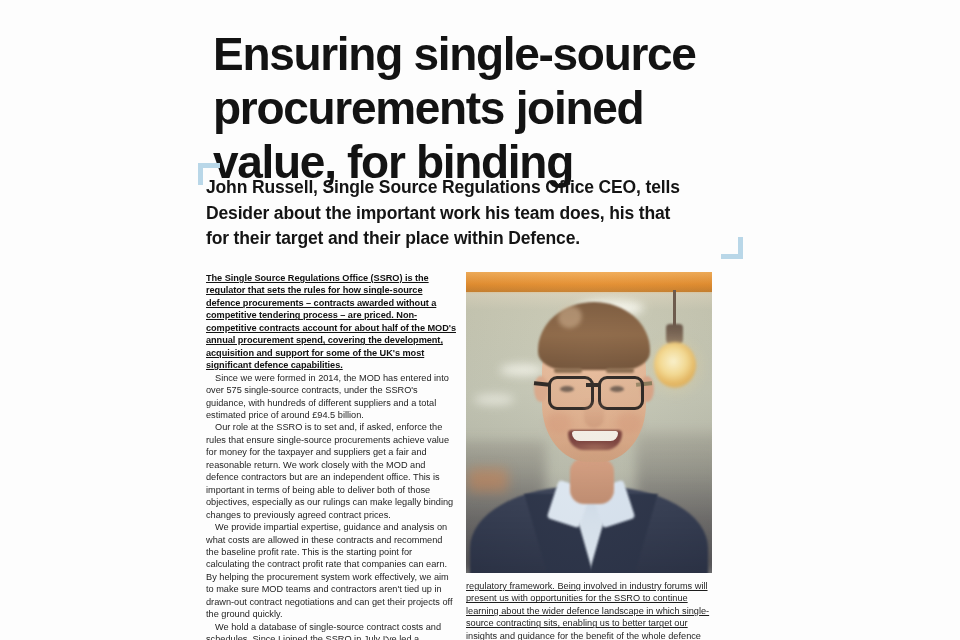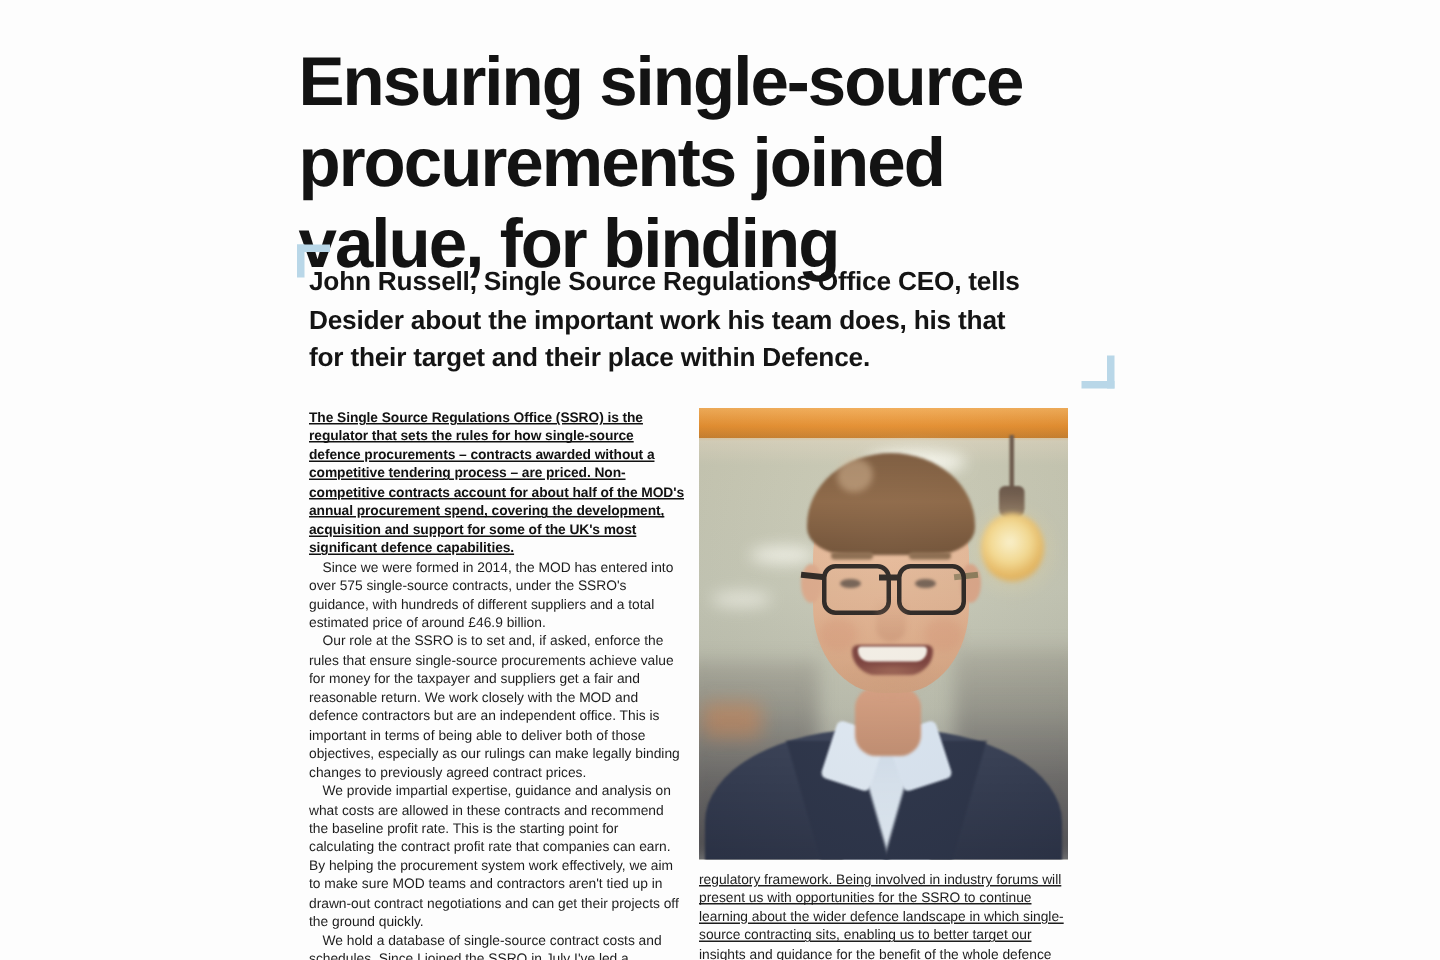--- a/index.html
+++ b/index.html
@@ -18,21 +18,21 @@
 
   #page {
     position: absolute;
     inset: 0;
     background: #fdfdfd;
   }
 
   
   .headline {
     position: absolute;
-    left: 199px;
+    left: 213px;
     top: -4px;
     width: 560px;
     font-family: "Liberation Sans", sans-serif;
     font-weight: bold;
     font-size: 46px;
     line-height: 54px;
     letter-spacing: -1.3px;
     color: #131313;
   }
   .headline .hl-line { display: block; white-space: nowrap; }
@@ -320,21 +320,21 @@
     <span class="bracket br"></span>
     <div class="deck">
       <span class="deck-line">John Russell, Single Source Regulations Office CEO, tells</span>
       <span class="deck-line">Desider about the important work his team does, his that</span>
       <span class="deck-line">for their target and their place within Defence.</span>
     </div>
   </div>
 
   <div class="col" id="col-left">
     <p class="lede noindent">The Single Source Regulations Office (SSRO) is the regulator that sets the rules for how single-source defence procurements – contracts awarded without a competitive tendering process – are priced. Non-competitive contracts account for about half of the MOD's annual procurement spend, covering the development, acquisition and support for some of the UK's most significant defence capabilities.</p>
-    <p>Since we were formed in 2014, the MOD has entered into over 575 single-source contracts, under the SSRO's guidance, with hundreds of different suppliers and a total estimated price of around £46.9 billion.</p>
+    <p>Since we were formed in 2014, the MOD has entered into over 575 single-source contracts, under the SSRO's guidance, with hundreds of different suppliers and a total estimated price of around £94.5 billion.</p>
     <p>Our role at the SSRO is to set and, if asked, enforce the rules that ensure single-source procurements achieve value for money for the taxpayer and suppliers get a fair and reasonable return. We work closely with the MOD and defence contractors but are an independent office. This is important in terms of being able to deliver both of those objectives, especially as our rulings can make legally binding changes to previously agreed contract prices.</p>
     <p>We provide impartial expertise, guidance and analysis on what costs are allowed in these contracts and recommend the baseline profit rate. This is the starting point for calculating the contract profit rate that companies can earn. By helping the procurement system work effectively, we aim to make sure MOD teams and contractors aren't tied up in drawn-out contract negotiations and can get their projects off the ground quickly.</p>
     <p>We hold a database of single-source contract costs and schedules. Since I joined the SSRO in July I've led a renewed focus on using this rich source of data. This includes introducing more analytics to help see where procurement can be sped up and improved. With so many contracts stored there, there's a lot we can learn. We're working closely with commercial and finance teams in DE&amp;S to make sure this is rolled out in a coherent way.</p>
 
   </div>
 
   <div class="col" id="col-right">
     <p class="noindent">regulatory framework. Being involved in industry forums will present us with opportunities for the SSRO to continue learning about the wider defence landscape in which single-source contracting sits, enabling us to better target our insights and guidance for the benefit of the whole defence enterprise.</p>
   </div>
 

